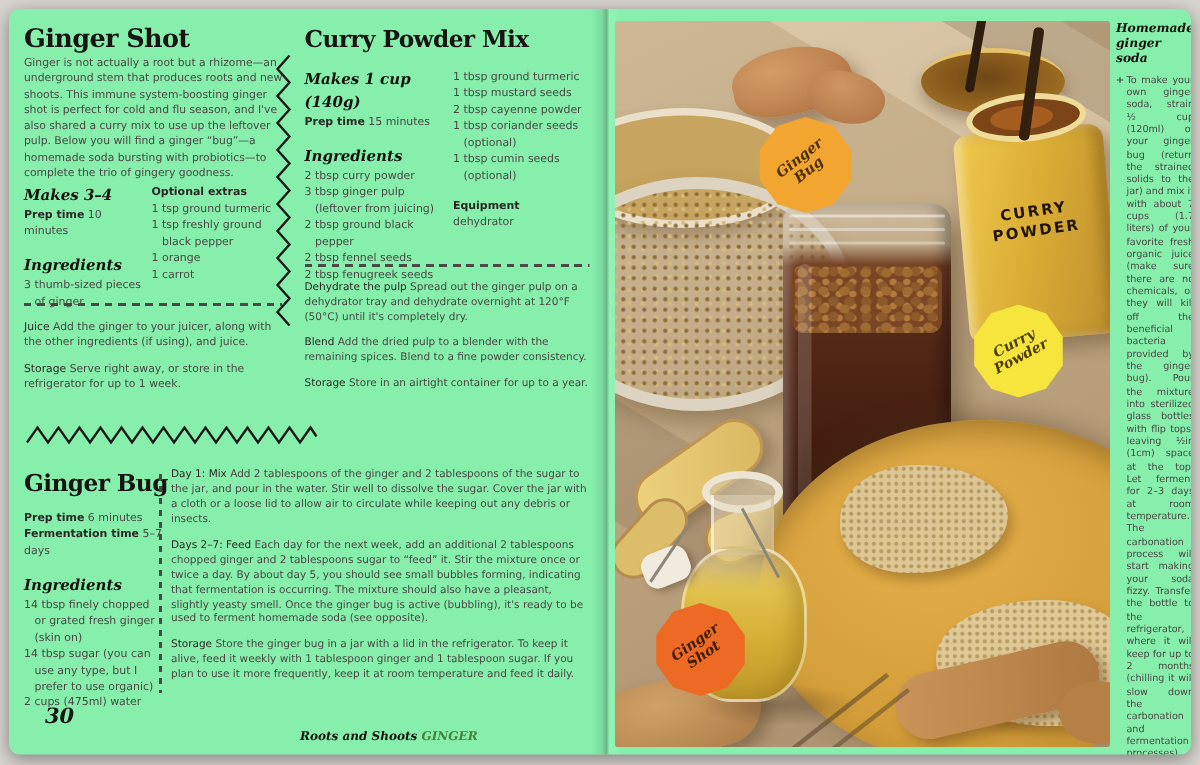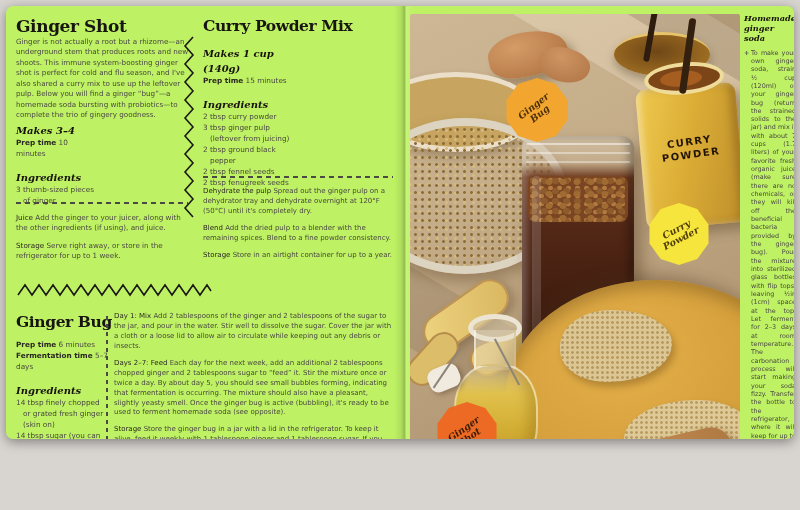--- a/index.html
+++ b/index.html
@@ -1,18 +1,18 @@
 <!DOCTYPE html>
 <html><head>
 <meta charset="utf-8">
 <style>
   * { margin:0; padding:0; box-sizing:border-box; }
   html,body { width:800px; height:510px; }
   body { background:#d8d5d0; font-family:"DejaVu Sans","Liberation Sans",sans-serif; overflow:hidden; position:relative; }
-  .spread { position:absolute; left:6px; top:6px; width:788px; height:433px; background:#bef264;
+  .spread { position:absolute; left:6px; top:6px; width:788px; height:497px; background:#86efac;
             border-radius:7px; box-shadow:0 3px 12px rgba(0,0,0,.4); overflow:hidden; }
   .abs { position:absolute; }
 
   
   .h1 { font-family:"DejaVu Serif","Liberation Serif",serif; font-weight:700; color:#171411; letter-spacing:-.4px; }
   .body, .step { font-size:7.2px; line-height:1.45; color:#4a4742; }
   .meta { font-size:7.3px; line-height:1.5; color:#4a4742; }
   .mi { font-family:"DejaVu Serif","Liberation Serif",serif; font-style:italic; font-weight:700; color:#17120c; font-size:10px; }
   .mb { font-weight:700; color:#2b2722; }
   ul { list-style:none; }
@@ -53,20 +53,29 @@
   </svg>
 
   <div class="abs meta" style="left:10px;top:117px;width:80px;">
     <div class="mi">Makes 3–4</div>
     <div><span class="mb">Prep time</span> <span>10 minutes</span></div>
     <div class="mi" style="margin-top:10px;">Ingredients</div>
     <ul>
       <li>3 thumb-sized pieces of ginger</li>
     </ul>
   </div>
+  <div class="abs meta" style="left:95px;top:117px;width:90px;">
+    <div class="mb">Optional extras</div>
+    <ul>
+      <li>1 tsp ground turmeric</li>
+      <li>1 tsp freshly ground black pepper</li>
+      <li>1 orange</li>
+      <li>1 carrot</li>
+    </ul>
+  </div>
 
   <div class="abs dash-h" style="left:10px;top:196px;width:172px;"></div>
 
   <div class="abs" style="left:10px;top:207px;width:174px;">
     <div class="step"><span class="lbl">Juice</span> <span>Add the ginger to your juicer, along with the other ingredients (if using), and juice.</span></div>
     <div class="step"><span class="lbl">Storage</span> <span>Serve right away, or store in the refrigerator for up to 1 week.</span></div>
   </div>
 
   <svg class="abs" style="left:10px;top:277px;" width="196" height="14">
     <polyline points="2,12 9,2 16,12 23,2 30,12 37,2 44,12 51,2 58,12 65,2 72,12 79,2 86,12 93,2 100,12 107,2 114,12 121,2 128,12 135,2 142,12 149,2 156,12 163,2 170,12 177,2 184,12 191,2 195,8" fill="none" stroke="#1c1a17" stroke-width="1.6"></polyline>
@@ -102,20 +111,31 @@
     <div class="mi">Makes 1 cup (140g)</div>
     <div><span class="mb">Prep time</span> <span>15 minutes</span></div>
     <div class="mi" style="margin-top:10px;">Ingredients</div>
     <ul>
       <li>2 tbsp curry powder</li>
       <li>3 tbsp ginger pulp (leftover from juicing)</li>
       <li>2 tbsp ground black pepper</li>
       <li>2 tbsp fennel seeds</li>
       <li>2 tbsp fenugreek seeds</li>
     </ul>
+  </div>
+  <div class="abs meta" style="left:296px;top:40px;width:92px;">
+    <ul>
+      <li>1 tbsp ground turmeric</li>
+      <li>1 tbsp mustard seeds</li>
+      <li>2 tbsp cayenne powder</li>
+      <li>1 tbsp coriander seeds (optional)</li>
+      <li>1 tbsp cumin seeds (optional)</li>
+    </ul>
+    <div class="mb" style="margin-top:9px;">Equipment</div>
+    <div>dehydrator</div>
   </div>
 
   <div class="abs dash-h" style="left:197px;top:170px;width:190px;"></div>
 
   <div class="abs" style="left:197px;top:181px;width:191px;">
     <div class="step" style="font-size:7px;line-height:1.42;"><span class="lbl">Dehydrate the pulp</span> <span>Spread out the ginger pulp on a dehydrator tray and dehydrate overnight at 120°F (50°C) until it's completely dry.</span></div>
     <div class="step" style="font-size:7px;line-height:1.42;"><span class="lbl">Blend</span> <span>Add the dried pulp to a blender with the remaining spices. Blend to a fine powder consistency.</span></div>
     <div class="step" style="font-size:7px;line-height:1.42;"><span class="lbl">Storage</span> <span>Store in an airtight container for up to a year.</span></div>
   </div>
 

